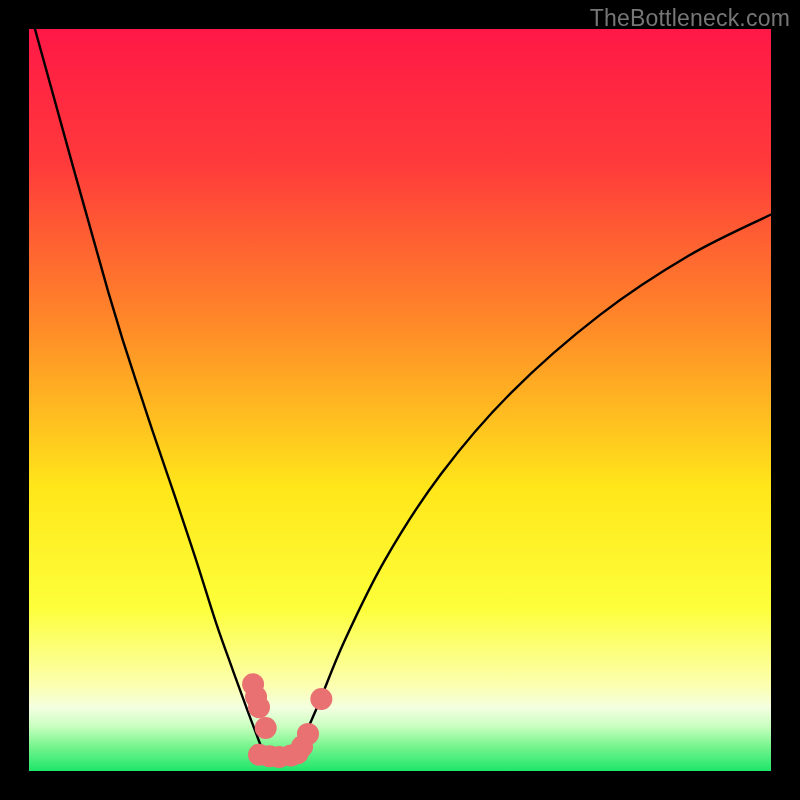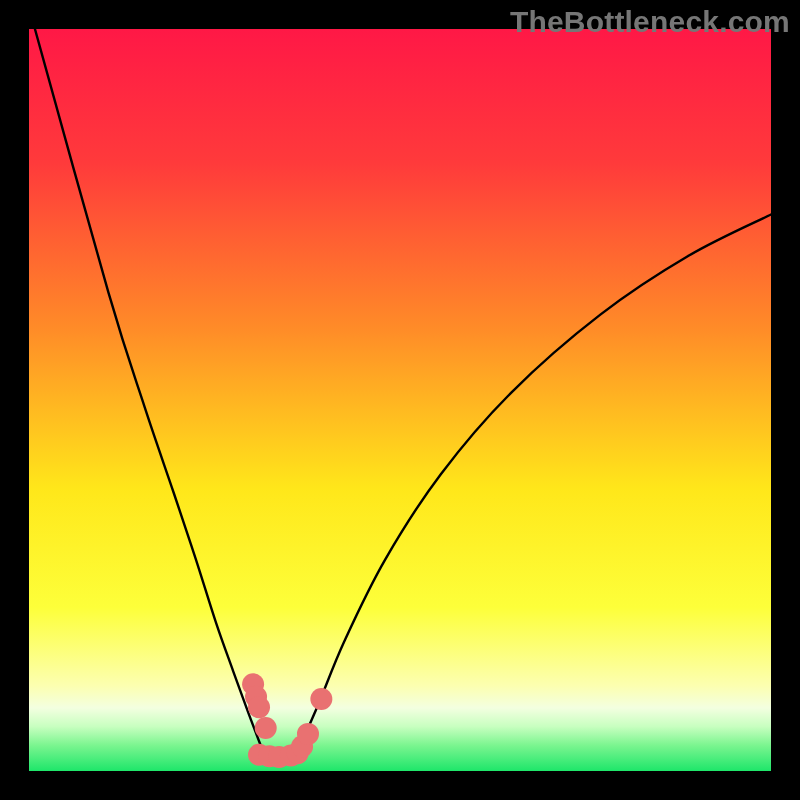--- a/index.html
+++ b/index.html
@@ -17,22 +17,22 @@
     top: 29px;
     width: 742px;
     height: 742px;
     background: #000;
   }
   .watermark {
     position: absolute;
     top: 5px;
     right: 10px;
     color: #767676;
-    font-size: 30px;
-    font-weight: 700;
+    font-size: 23px;
+    font-weight: 400;
     letter-spacing: 0.2px;
     z-index: 20;
   }
   svg {
     position: absolute;
     left: 0;
     top: 0;
   }
 </style>
 </head>

